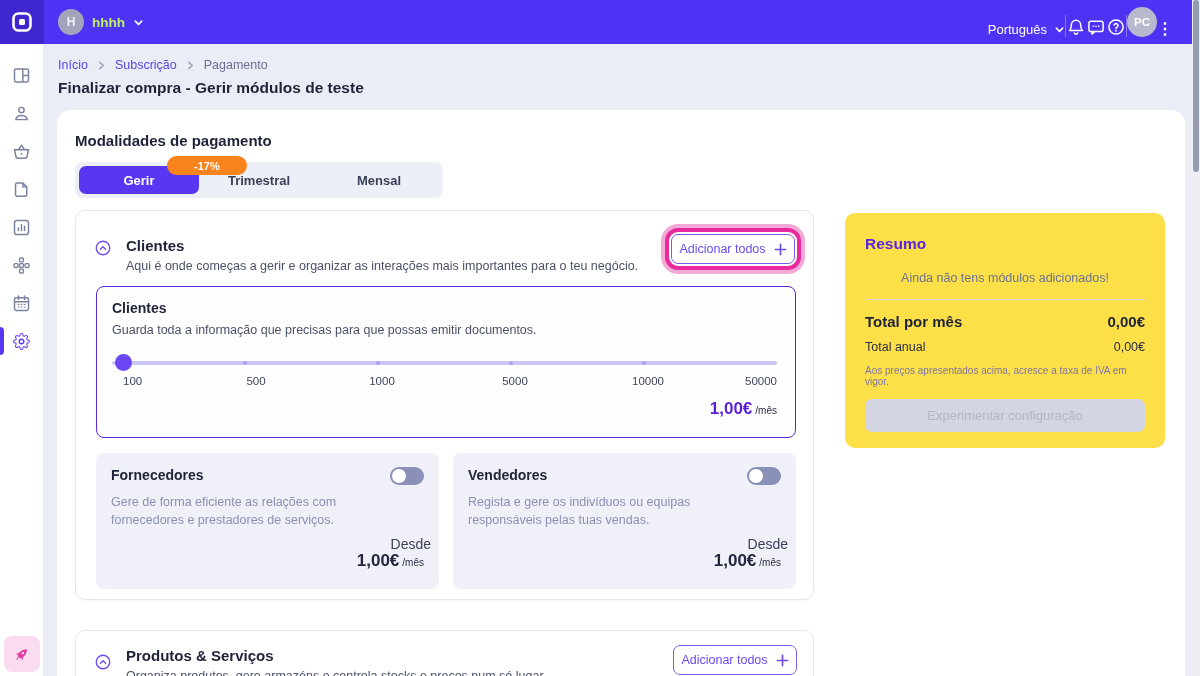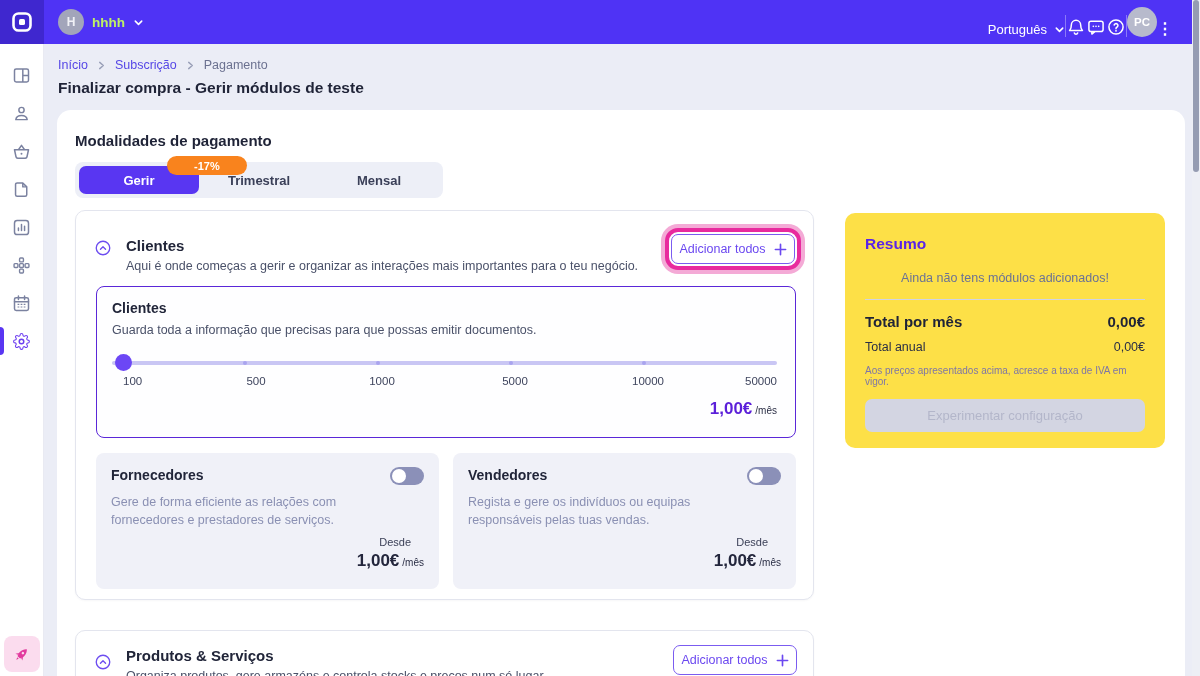--- a/index.html
+++ b/index.html
@@ -119,21 +119,21 @@
   .price-big { font-size:17px; font-weight:bold; color:#5b1fd9; }
   .price-unit { font-size:10px; color:#2a2e45; }
 
   
   .module-card { position:absolute; top:242px; width:343px; height:136px; background:#f0f1f8; border-radius:8px; }
   .mod-fornecedores { left:20px; } .mod-vendedores { left:377px; }
   .mod-title { position:absolute; left:15px; top:14px; font-size:14px; font-weight:bold; color:#212539; }
   .mod-desc { position:absolute; left:15px; top:40px; width:290px; font-size:12.5px; line-height:1.45; color:#8a90b3; }
   .toggle { position:absolute; right:15px; top:14px; width:34px; height:18px; border-radius:10px; background:#8b90b8; cursor:pointer; }
   .toggle::after { content:""; position:absolute; left:2px; top:2px; width:14px; height:14px; border-radius:50%; background:#fff; }
-  .mod-from { position:absolute; right:28px; top:83px; font-size:11px; color:#3c4158; }
+  .mod-from { position:absolute; right:8px; top:83px; font-size:14px; color:#3c4158; }
   .mod-price { position:absolute; right:15px; top:98px; display:flex; align-items:baseline; gap:3px; }
   .mod-price .price-big { color:#23263c; }
 
   
   .resumo { position:absolute; left:788px; top:103px; width:320px; height:235px; background:#fde047; border-radius:10px; }
   .resumo-title { position:absolute; left:20px; top:22px; font-size:15.5px; font-weight:bold; color:#5a23e8; }
   .resumo-empty { position:absolute; left:0; top:58px; width:100%; text-align:center; font-size:12.5px; color:#6b7294; }
   .resumo-divider { position:absolute; left:20px; top:86px; width:280px; height:1px; background:#cfd3e4; }
   .resumo-row-main { position:absolute; left:20px; top:100px; width:280px; display:flex; justify-content:space-between; font-size:15px; font-weight:bold; color:#1f2337; }
   .resumo-row-sub { position:absolute; left:20px; top:127px; width:280px; display:flex; justify-content:space-between; font-size:12.5px; color:#2a2e45; }

